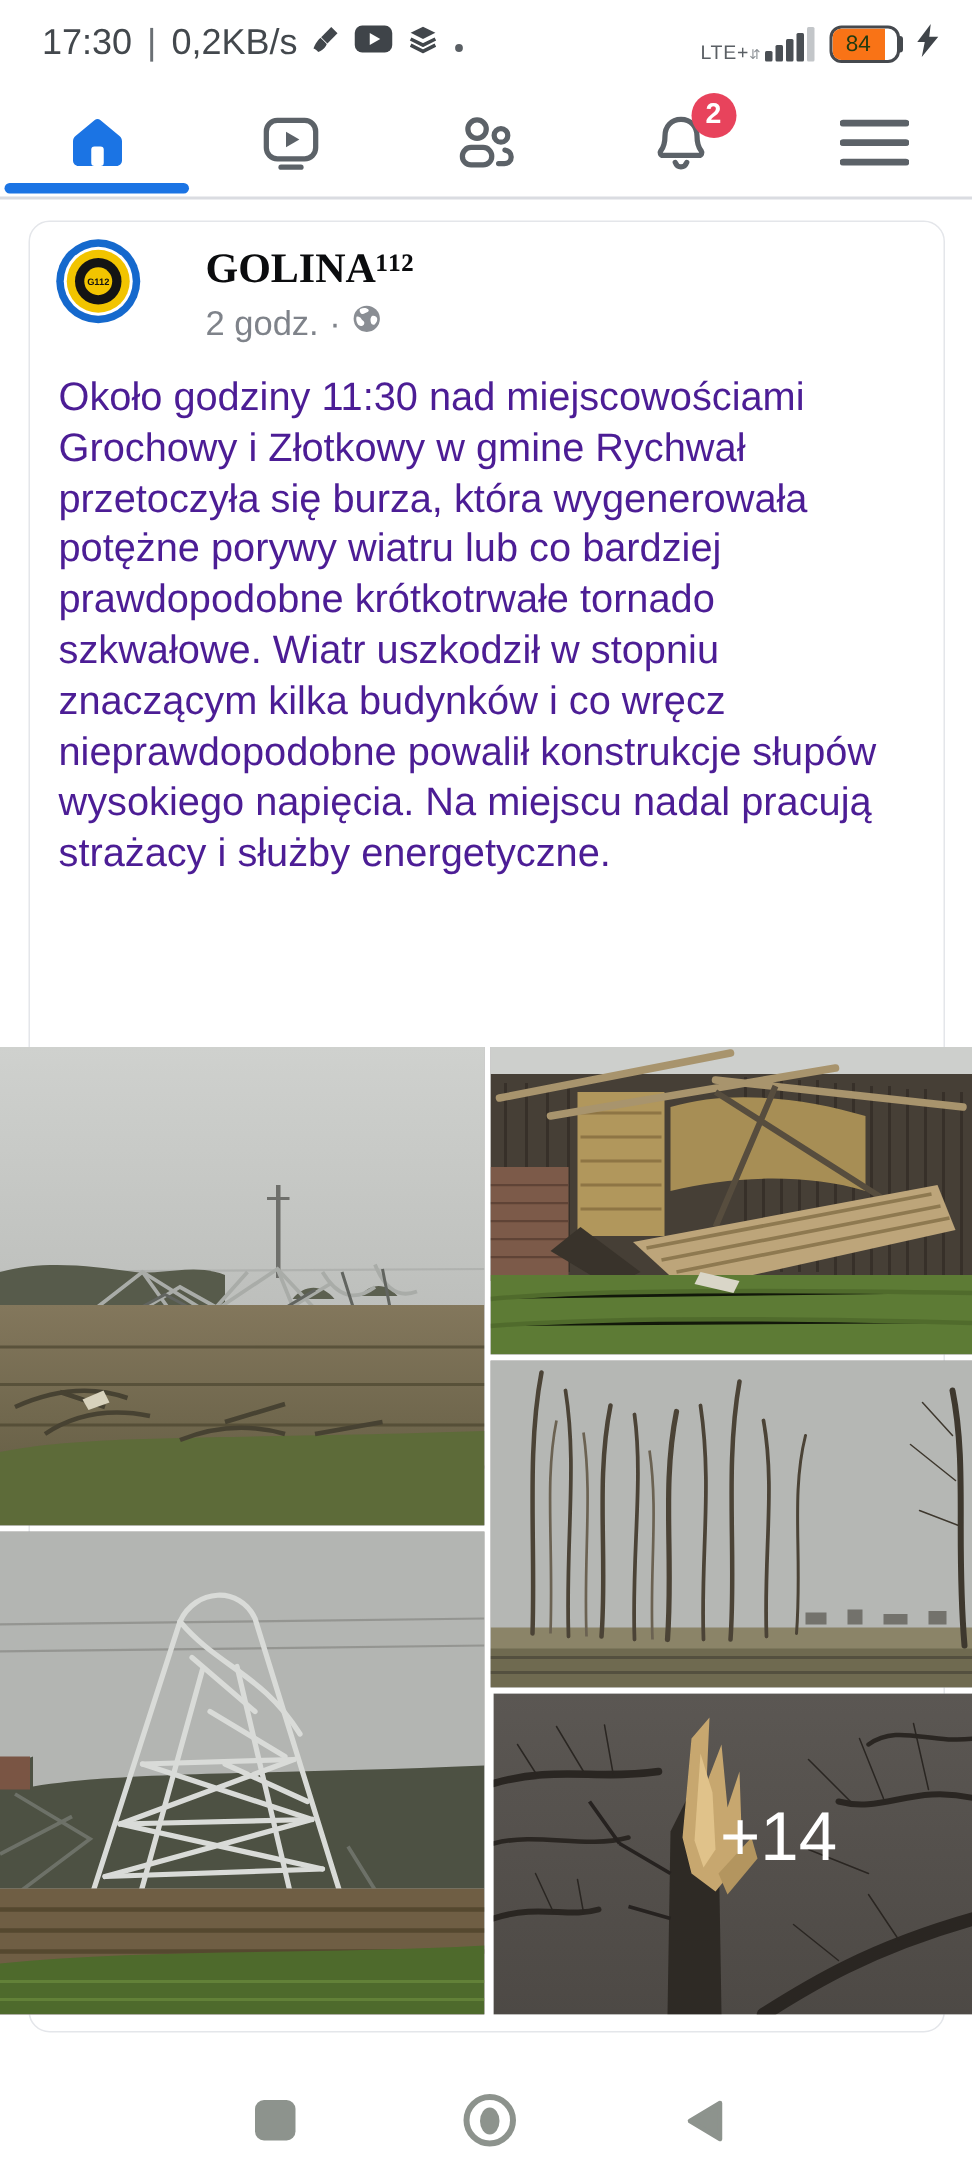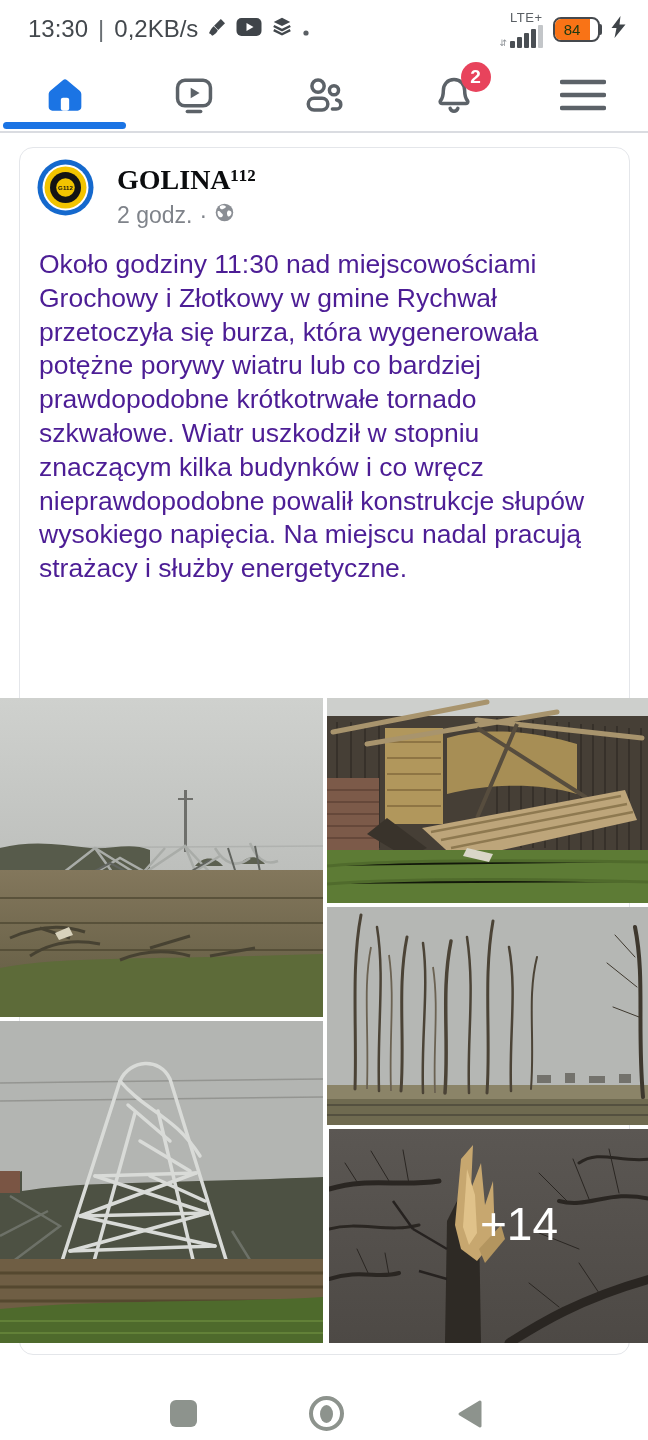--- a/index.html
+++ b/index.html
@@ -4,21 +4,21 @@
 <style>
   * { margin:0; padding:0; box-sizing:border-box; }
   html,body { width:648px; height:1440px; background:#fff; font-family:"Liberation Sans", sans-serif; }
   #screen { position:relative; width:648px; height:1440px; background:#fff; overflow:hidden; }
 
   
   .status-bar { position:absolute; top:0; left:0; width:648px; height:58px; background:#fff; }
   .sb-left { position:absolute; left:28px; top:0; height:58px; display:flex; align-items:center; gap:9px; color:#43484d; font-size:24px; }
   .sb-left .sep { color:#6a6f74; padding:0 1px; }
   .sb-right { position:absolute; right:22px; top:0; height:58px; display:flex; align-items:center; gap:8px; }
-  .net-block { display:flex; flex-direction:column; align-items:flex-end; margin-right:2px; }
+  .net-block { display:flex; flex-direction:row; align-items:flex-end; margin-right:2px; }
   .net-type { font-size:13px; color:#5a5f64; line-height:13px; letter-spacing:.5px; }
   .net-row { display:flex; align-items:flex-end; gap:2px; height:24px; }
   .net-arrows { font-size:9px; color:#8d9297; line-height:10px; margin-right:1px; }
   .bars { display:flex; align-items:flex-end; gap:2.5px; }
   .bars i { display:block; width:4.5px; background:#4a4f54; border-radius:1px; }
   .bars i:nth-child(1){height:7px;} .bars i:nth-child(2){height:11px;}
   .bars i:nth-child(3){height:15px;} .bars i:nth-child(4){height:19px;}
   .bars i:nth-child(5){height:23px; background:#c3c6c9;}
   .battery { position:relative; width:47px; height:25px; border:2.5px solid #45494e; border-radius:8px; background:#fff; overflow:hidden; display:flex; }
   .battery-fill { width:82%; height:100%; background:#f97316; display:flex; align-items:center; justify-content:center; }
@@ -30,21 +30,21 @@
   .tab { flex:1; display:flex; align-items:center; justify-content:center; }
   .tab svg { display:block; }
   .tab-underline { position:absolute; left:3px; top:122px; width:123px; height:7px; border-radius:4px; background:#1B74E4; }
   .tab-divider { position:absolute; left:0; top:131px; width:648px; height:2px; background:#dadce1; }
   .badge { position:absolute; width:30px; height:30px; border-radius:50%; background:#E8435C; color:#fff; font-size:19px; font-weight:bold; display:flex; align-items:center; justify-content:center; }
   .bell-wrap { position:relative; }
   .bell-badge { top:-12px; right:-16px; }
 
   
   .post-card { position:absolute; left:19px; top:147px; width:611px; height:1208px; background:#fff; border:1.5px solid #e4e6ea; border-radius:14px; }
-  .post-header { position:absolute; left:17px; top:11px; display:flex; }
+  .post-header { position:absolute; left:17px; top:11px; display:flex;gap:20px; }
   .avatar { width:57px; height:57px; }
   .post-head-text { margin-left:23px; padding-top:5px; }
   .author { font-family:"Liberation Serif", serif; font-weight:bold; font-size:28px; color:#0b0c0e; line-height:32px; }
   .meta { display:flex; align-items:center; gap:7px; margin-top:6px; color:#7f838a; font-size:23px; }
   .post-body { position:absolute; left:19px; top:100px; width:578px; font-size:26.5px; line-height:33.8px; color:#4c1d95; }
   .post-link { position:absolute; left:19px; top:499px; font-size:28px; color:#1A6FD6; }
 
   
   .photo-grid { position:absolute; left:0; top:698px; width:648px; height:645px; }
   .ph { position:absolute; overflow:hidden; background:#9a9a98; }
@@ -63,21 +63,21 @@
   .nav-home-inner { width:13px; height:18px; border-radius:50%; background:#8d938d; }
   .nav-back { position:absolute; left:456px; top:41px; }
 </style>
 </head>
 <body>
 
 <div id="screen">
 
   <div class="status-bar">
     <div class="sb-left">
-      <span>13:30</span>
+      <span>17:30</span>
       <span class="sep">|</span>
       <span>0,2KB/s</span>
       <span>
         <svg width="20" height="20" viewBox="0 0 24 24" fill="#42474c">
           <path d="M16.6 2.4l5 5-8.1 8.1-5-5z"></path>
           <path d="M8 11l5 5s-1.4 4.6-6.8 6.4c-1.2-1.5-2.5-2.4-3.8-2.8C4.5 14 8 11 8 11z"></path>
         </svg>
       </span>
       <span>
         <svg width="26" height="20" viewBox="0 0 26 20">

